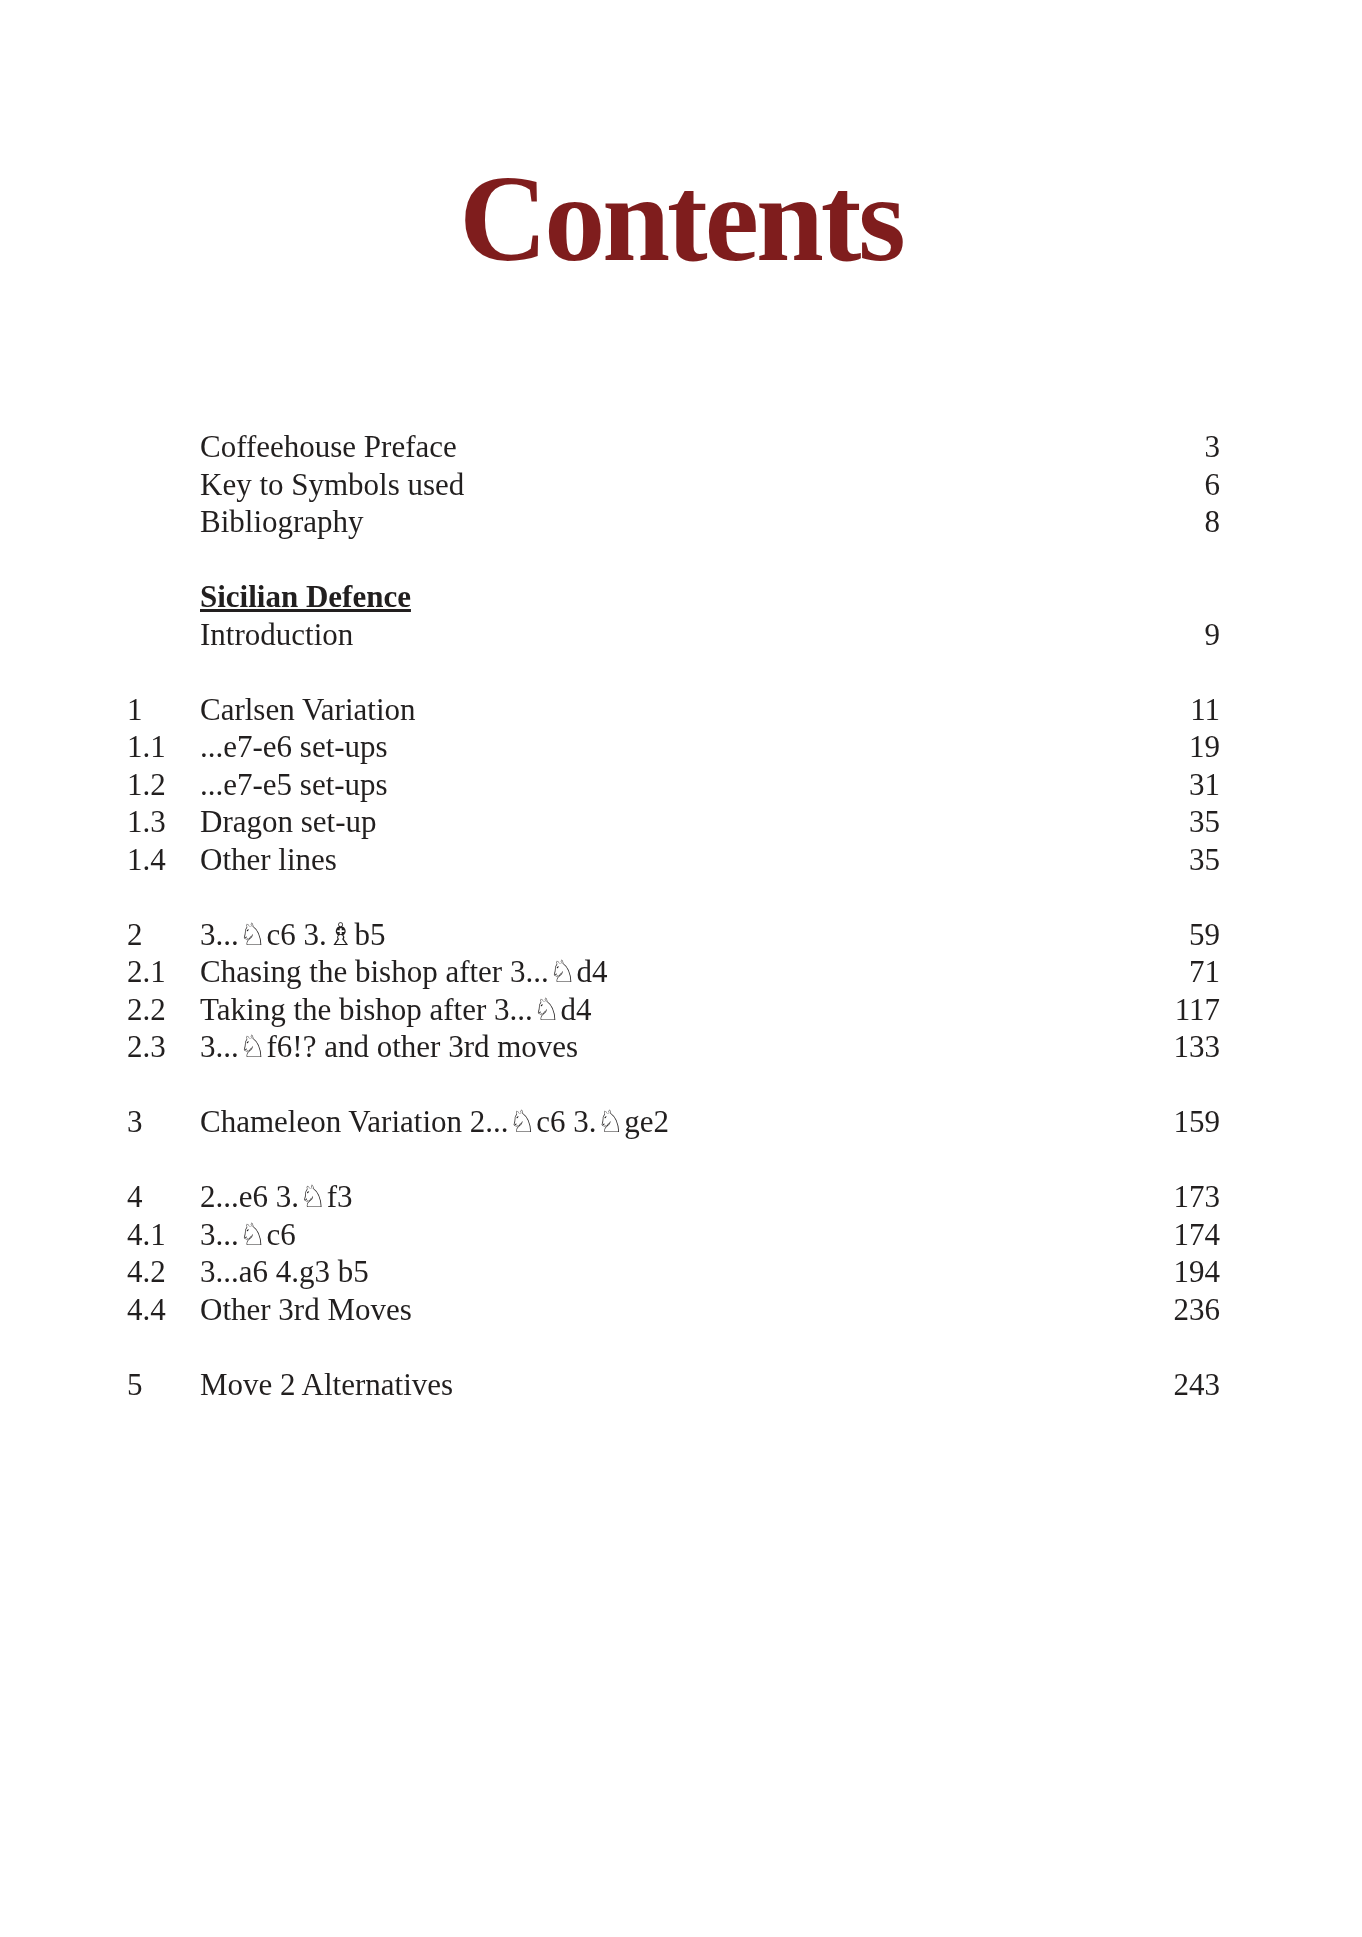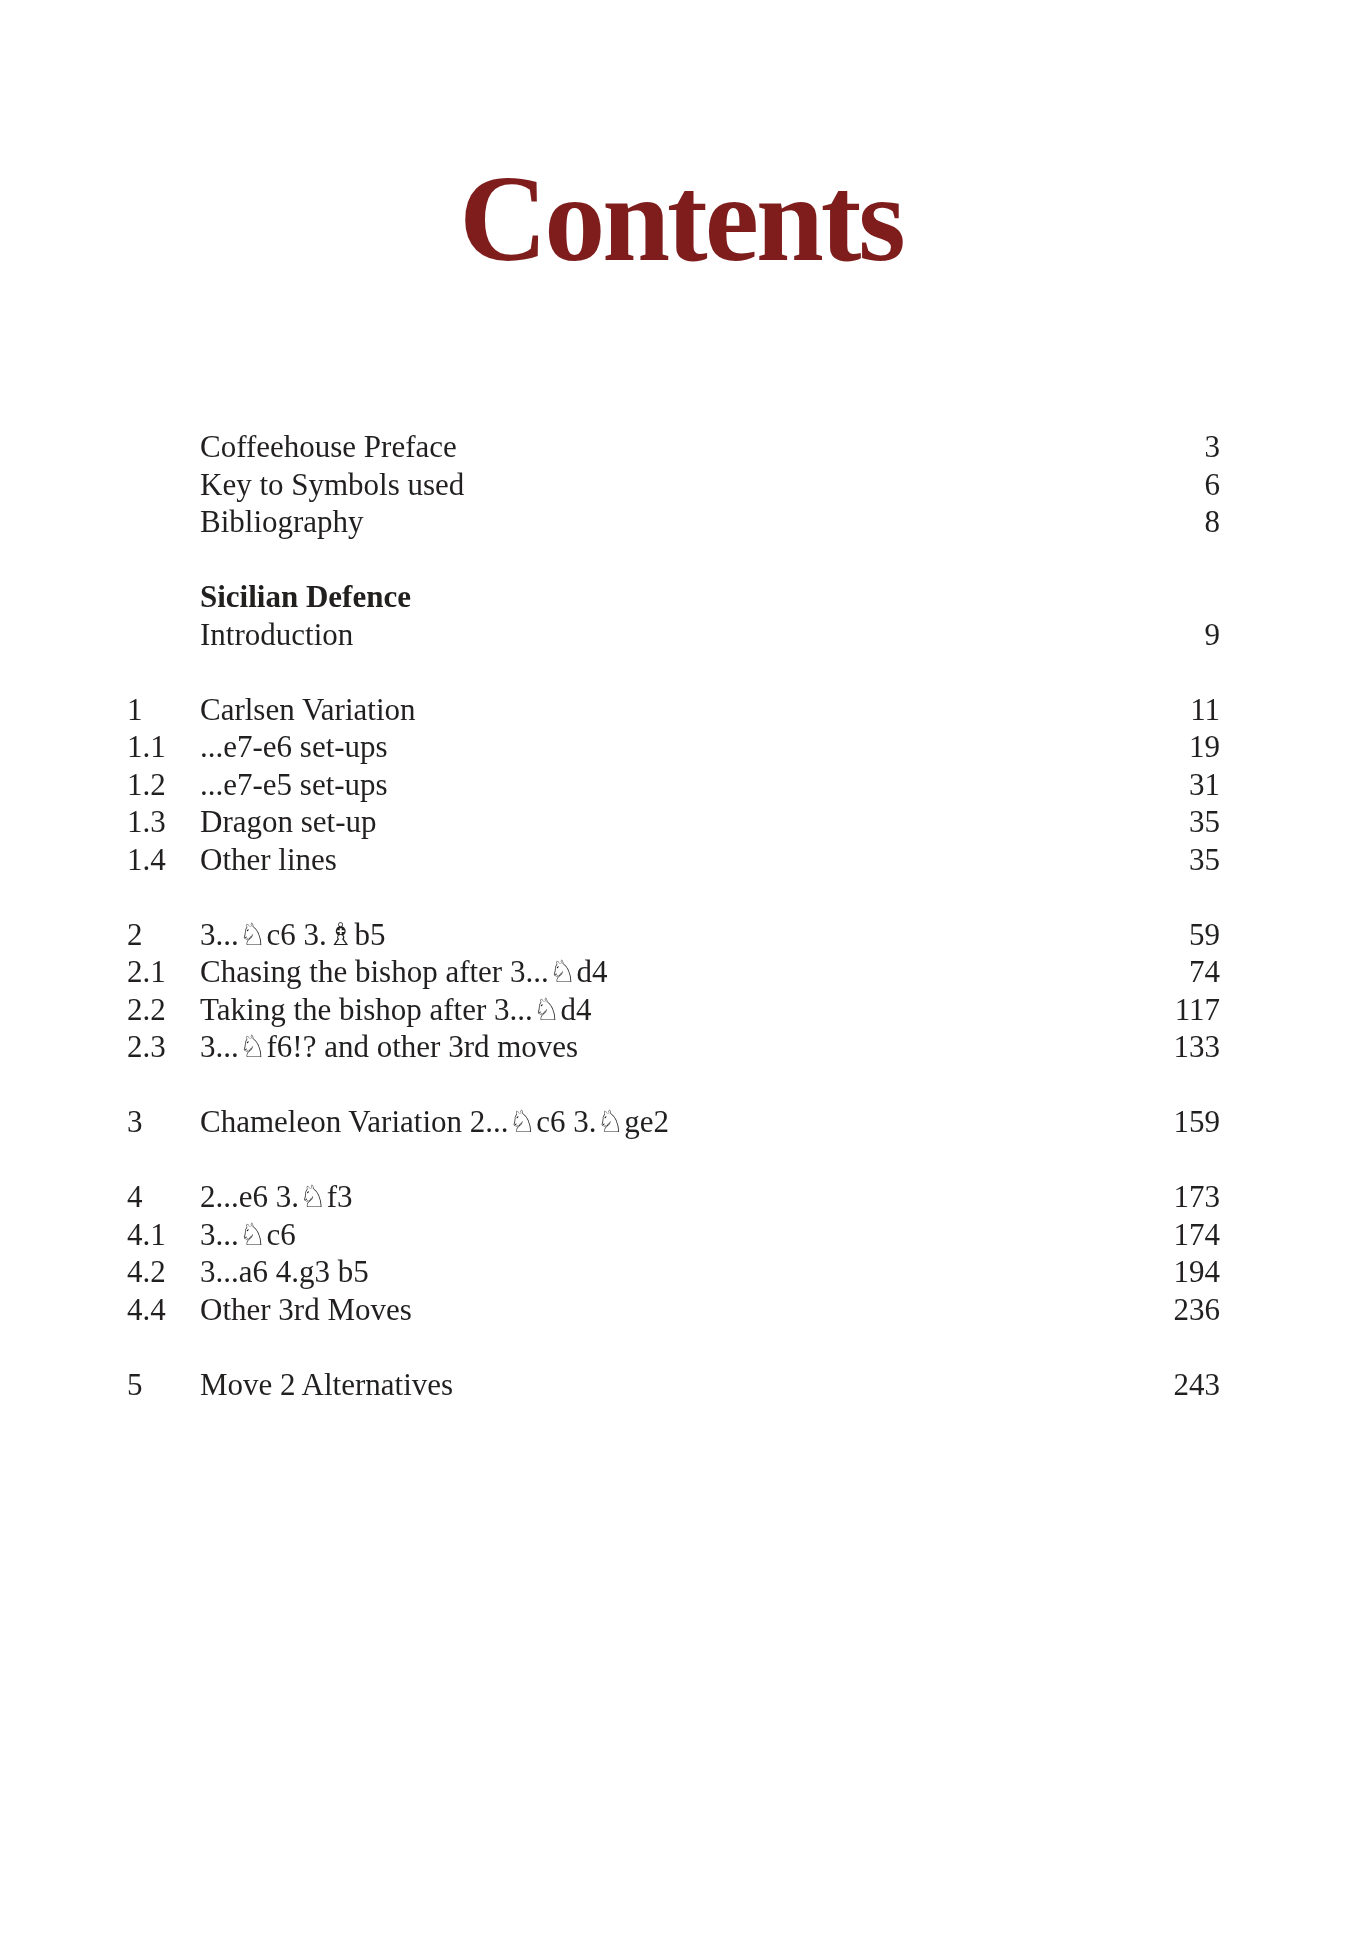--- a/index.html
+++ b/index.html
@@ -53,20 +53,21 @@
     flex: 1 1 auto;
     overflow: hidden;
   }
   .toc-row .pagenum {
     flex: 0 0 auto;
     text-align: right;
     padding-left: 20px;
   }
   .toc-row.bold .label {
     font-weight: bold;
+    text-decoration: underline;
   }
   
 </style>
 </head>
 <body>
 
 <div class="page">
   <h1 class="title">Contents</h1>
 
   <div class="toc">
@@ -128,21 +129,21 @@
       </div>
       <div class="toc-section">
         <div class="toc-row">
     <span class="num">2</span>
     <span class="label">3...♘c6 3.♗b5</span>
     <span class="pagenum">59</span>
   </div>
         <div class="toc-row">
     <span class="num">2.1</span>
     <span class="label">Chasing the bishop after 3...♘d4</span>
-    <span class="pagenum">74</span>
+    <span class="pagenum">71</span>
   </div>
         <div class="toc-row">
     <span class="num">2.2</span>
     <span class="label">Taking the bishop after 3...♘d4</span>
     <span class="pagenum">117</span>
   </div>
         <div class="toc-row">
     <span class="num">2.3</span>
     <span class="label">3...♘f6!? and other 3rd moves</span>
     <span class="pagenum">133</span>

